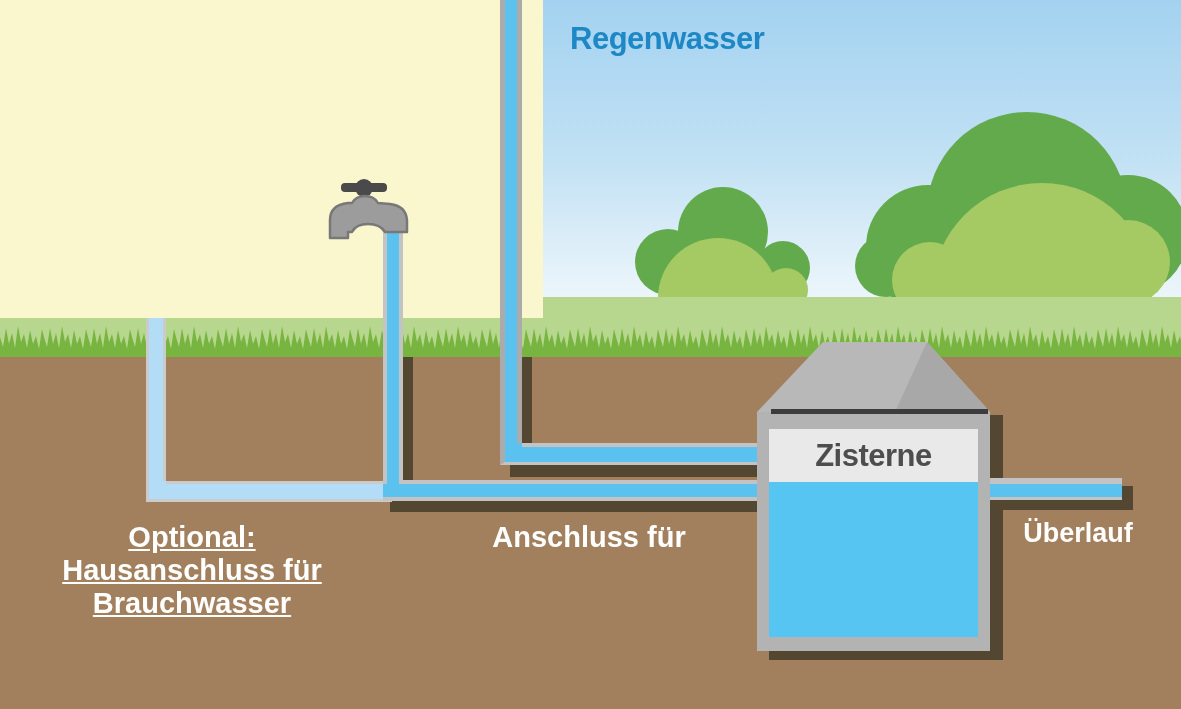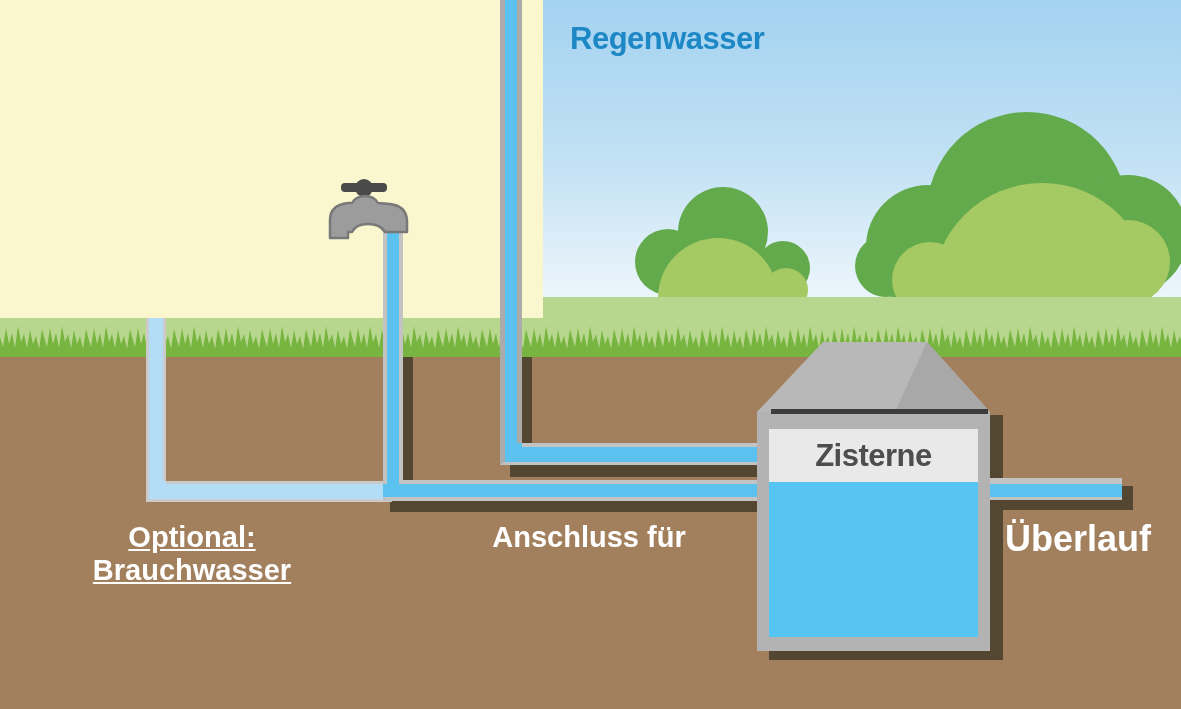--- a/index.html
+++ b/index.html
@@ -55,21 +55,21 @@
   #cistern-panel{left:769px;top:429px;width:209px;height:53px;background:var(--panel);}
   #cistern-water{left:769px;top:482px;width:209px;height:155px;background:var(--water);}
   #label-zisterne{left:769px;top:429px;width:209px;height:54px;line-height:53px;text-align:center;
                font-size:31px;letter-spacing:-0.5px;color:var(--label_dark);}
   #pipe-overflow{left:990px;top:478px;width:132px;height:22px;background:var(--pipe_blue);
                border-top:6px solid var(--pipe_edge);border-bottom:3px solid var(--pipe_edge);}
 
   
   .lbl{position:absolute;white-space:nowrap;}
   #label-regenwasser{left:570px;top:21px;font-size:31px;color:var(--label_blue);letter-spacing:-0.5px;}
-  #label-ueberlauf{left:1078px;top:518px;transform:translateX(-50%);font-size:36px;color:var(--label_white);}
+  #label-ueberlauf{left:1078px;top:518px;transform:translateX(-50%);font-size:27px;color:var(--label_white);}
   #label-optional{left:192px;top:521px;transform:translateX(-50%);text-align:center;
                   font-size:29px;line-height:33px;color:var(--label_white);text-decoration:underline;}
   #label-garden{left:570px;top:521px;transform:translateX(-50%);text-align:center;
                   font-size:29px;line-height:33px;color:var(--label_white);margin-left:19px;}
   #tap{left:320px;top:174px;}
 </style>
 </head>
 <body>
 
 <div id="scene">
@@ -141,19 +141,20 @@
     <rect x="21" y="9" width="46" height="9" rx="4" style="fill:var(--tap_dark)"></rect>
     <circle cx="44" cy="14" r="9" style="fill:var(--tap_dark)"></circle>
     <rect x="40" y="14" width="8" height="14" style="fill:var(--tap_dark)"></rect>
     <path d="M 10,64 L 10,46 Q 10,31 28,29 L 32,29 Q 36,22 45,22 Q 54,22 58,29 L 70,30 Q 86,32 87,46 L 87,58 L 65,58 Q 60,50 48,50 Q 36,50 32,58 L 28,58 L 28,64 Z" style="fill:var(--tap_gray)" stroke="#787878" stroke-width="2.5" stroke-linejoin="round"></path>
   </svg>
 
   <div class="lbl" id="label-regenwasser">Regenwasser</div>
   <div class="lbl" id="label-ueberlauf">Überlauf</div>
   <div class="lbl" id="label-optional">
     <div>Optional:</div>
+    <div>Hausanschluss für</div>
     <div>Brauchwasser</div>
   </div>
   <div class="lbl" id="label-garden">
     <div>Anschluss für</div>
   </div>
 
 </div>
 
 </body></html>

